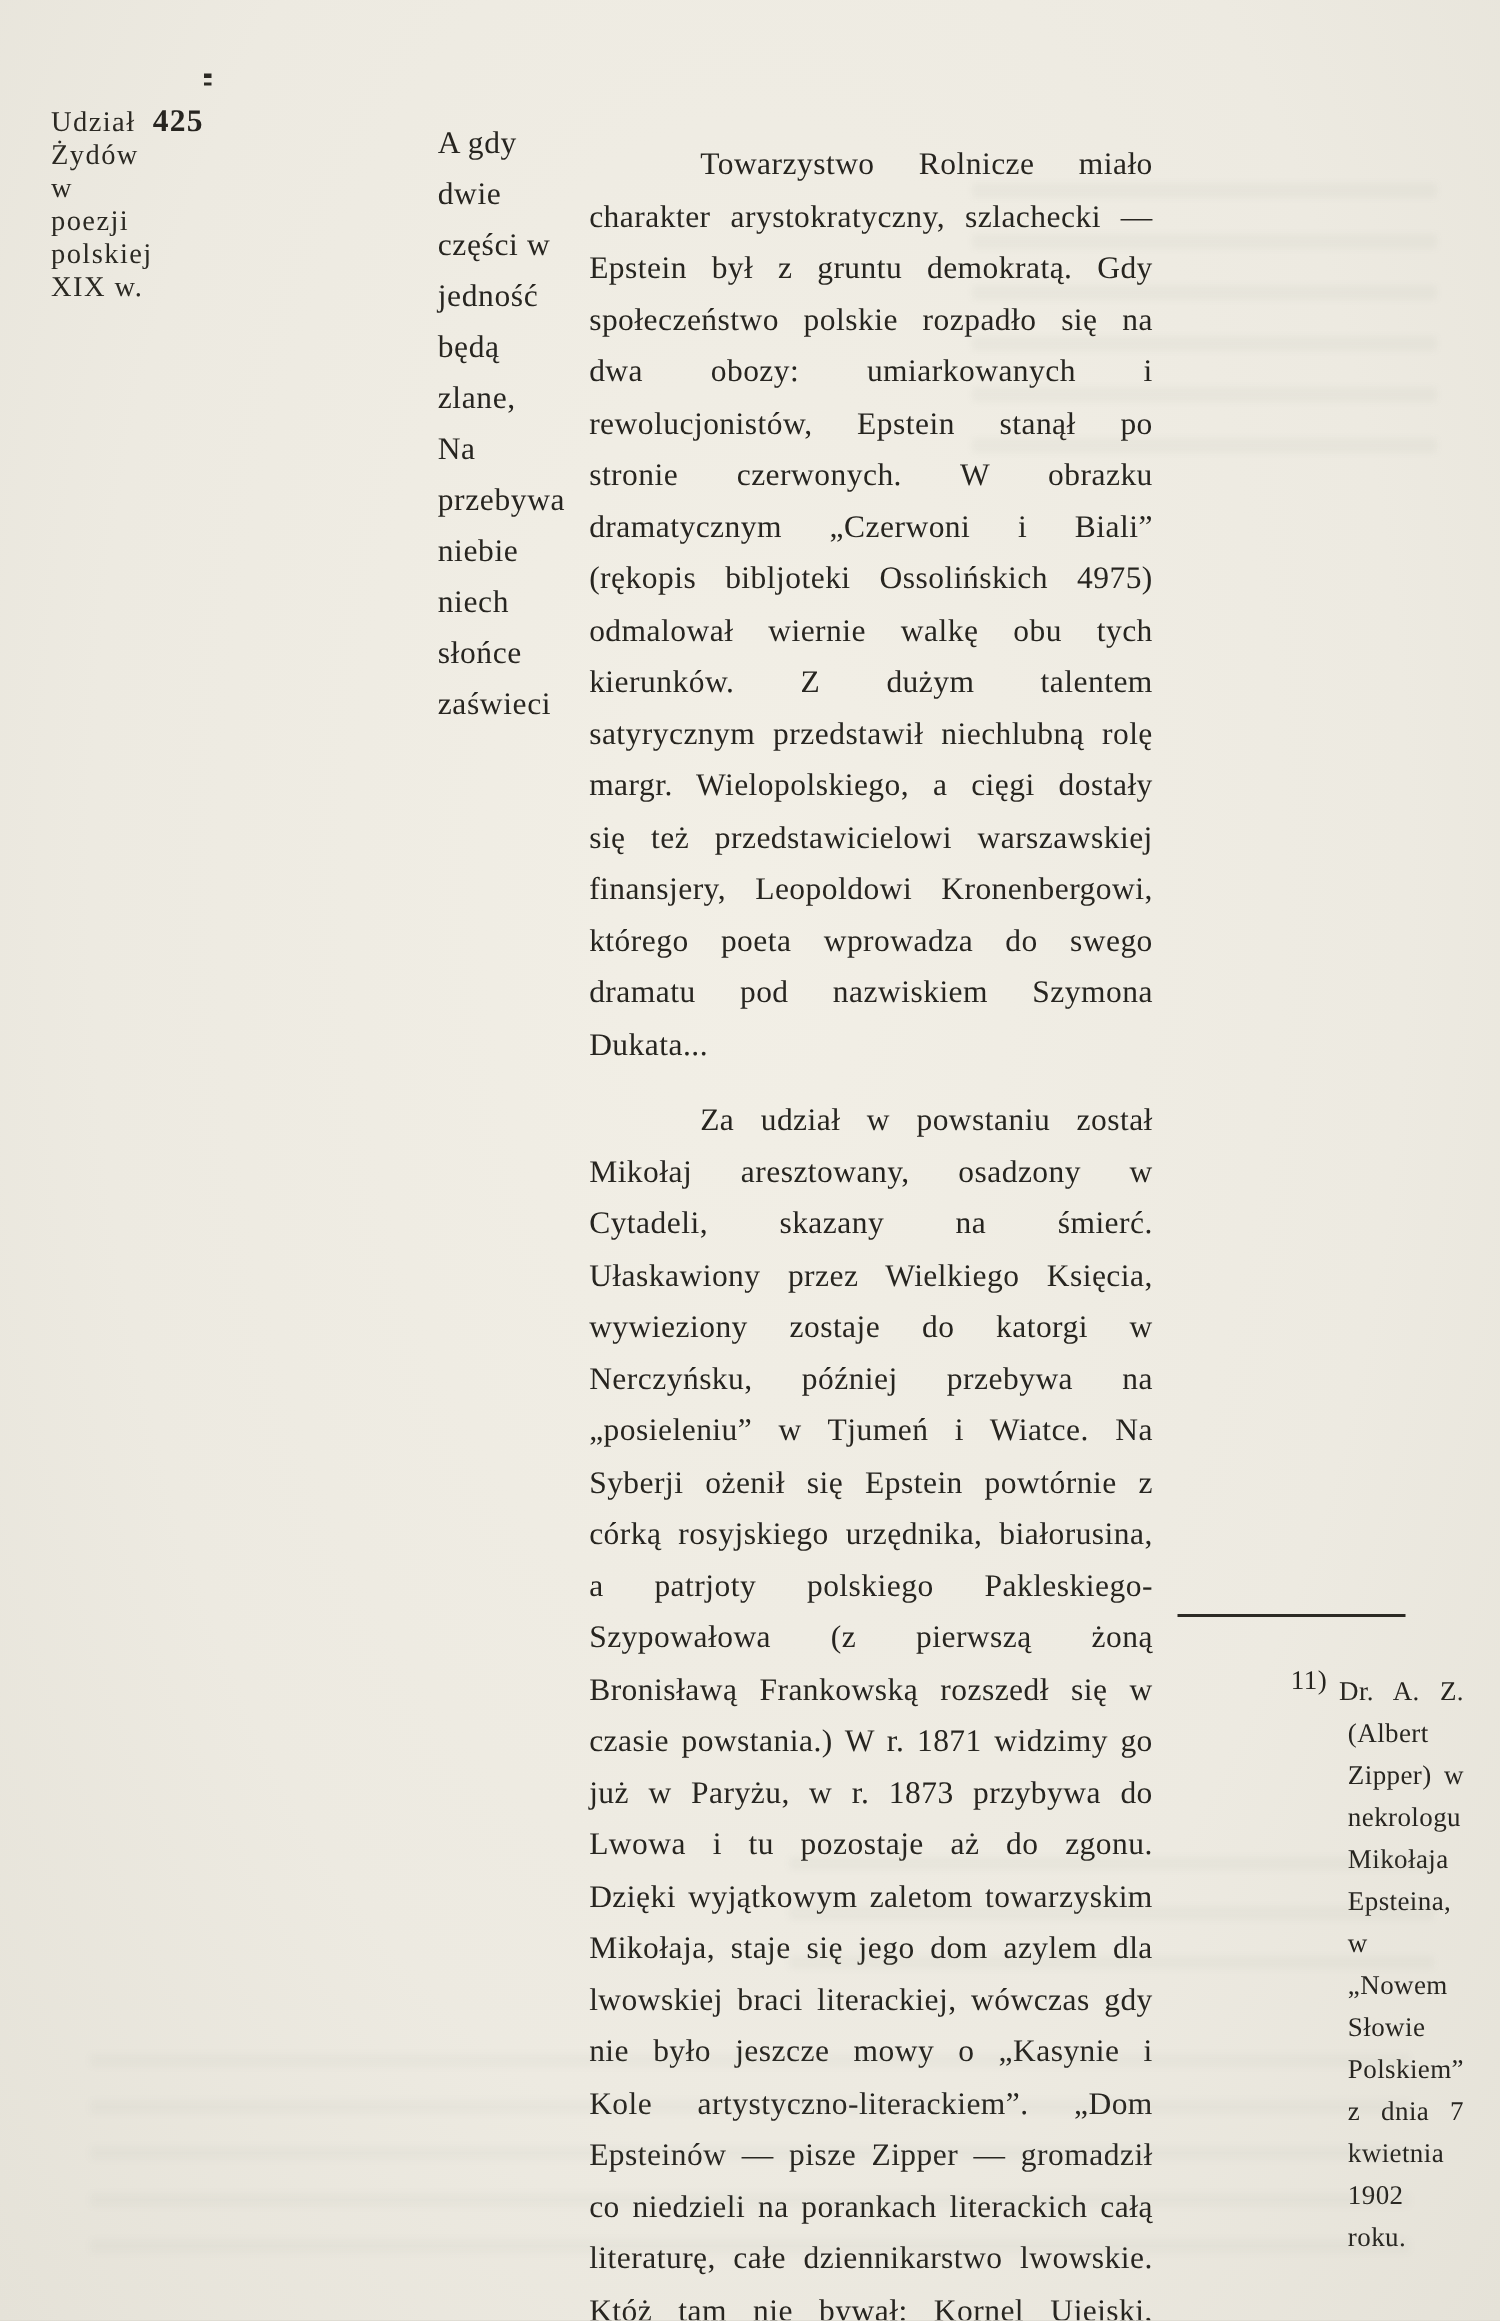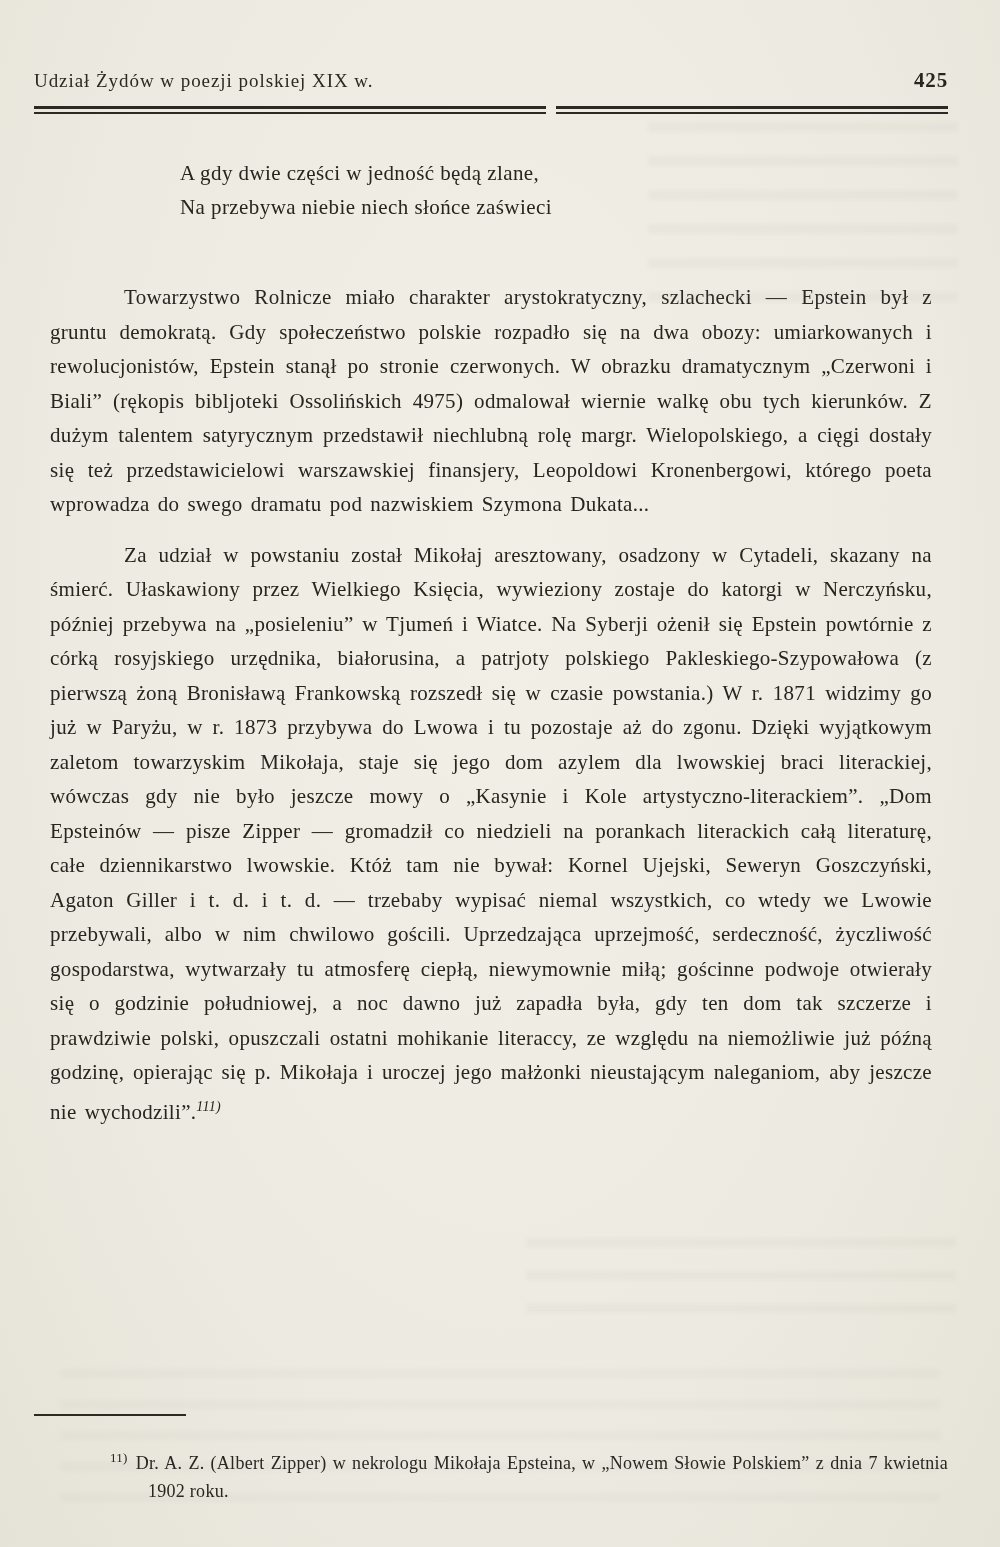--- a/index.html
+++ b/index.html
@@ -6,25 +6,25 @@
   body {
     width: 1000px;
     background: #dcd9cf;
     font-family: "Liberation Serif", "DejaVu Serif", serif;
   }
   .sheet {
     position: relative;
     width: 1000px;
     height: 1547px;
     box-sizing: border-box;
-    padding: 36px 52px 42px 34px;
+    padding: 36px 24px 42px 34px;
     background: radial-gradient(ellipse at 50% 38%, #f2efe6 0%, #edeae1 62%, #e5e2d8 100%);
     color: #272520;
     display: flex;
-    flex-direction: column;
+    flex-direction: row;
     overflow: hidden;
   }
   
   .ghost {
     position: absolute;
     pointer-events: none;
     filter: blur(2px);
     opacity: .55;
   }
   .ghost-1 { right: 42px; top: 122px; width: 310px; height: 180px;
@@ -93,21 +93,21 @@
   .footnote {
     font-size: 18px;
     line-height: 28px;
     margin-left: 76px;
     padding-left: 38px;
     text-indent: -38px;
     text-align: justify;
     letter-spacing: 0.015em;
   }
   .fn-marker {
-    font-size: 13px;
+    font-size: 18px;
     margin-right: 8px;
   }
 </style>
 </head>
 <body>
 
 <div class="sheet">
 
   <div class="ghost ghost-1"></div>
   <div class="ghost ghost-2"></div>

